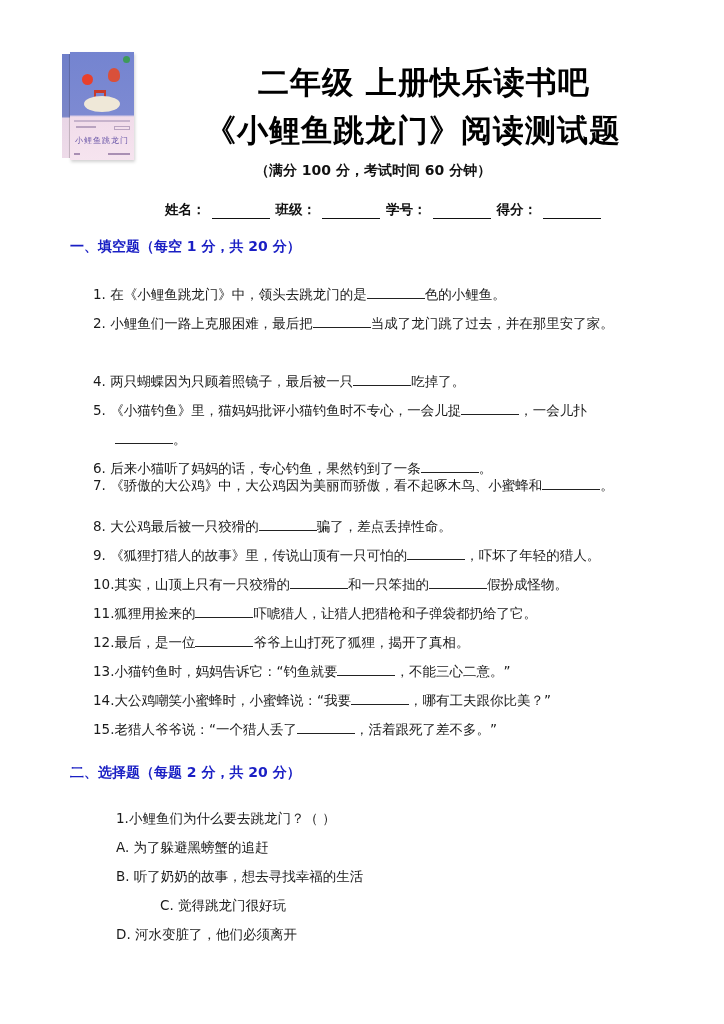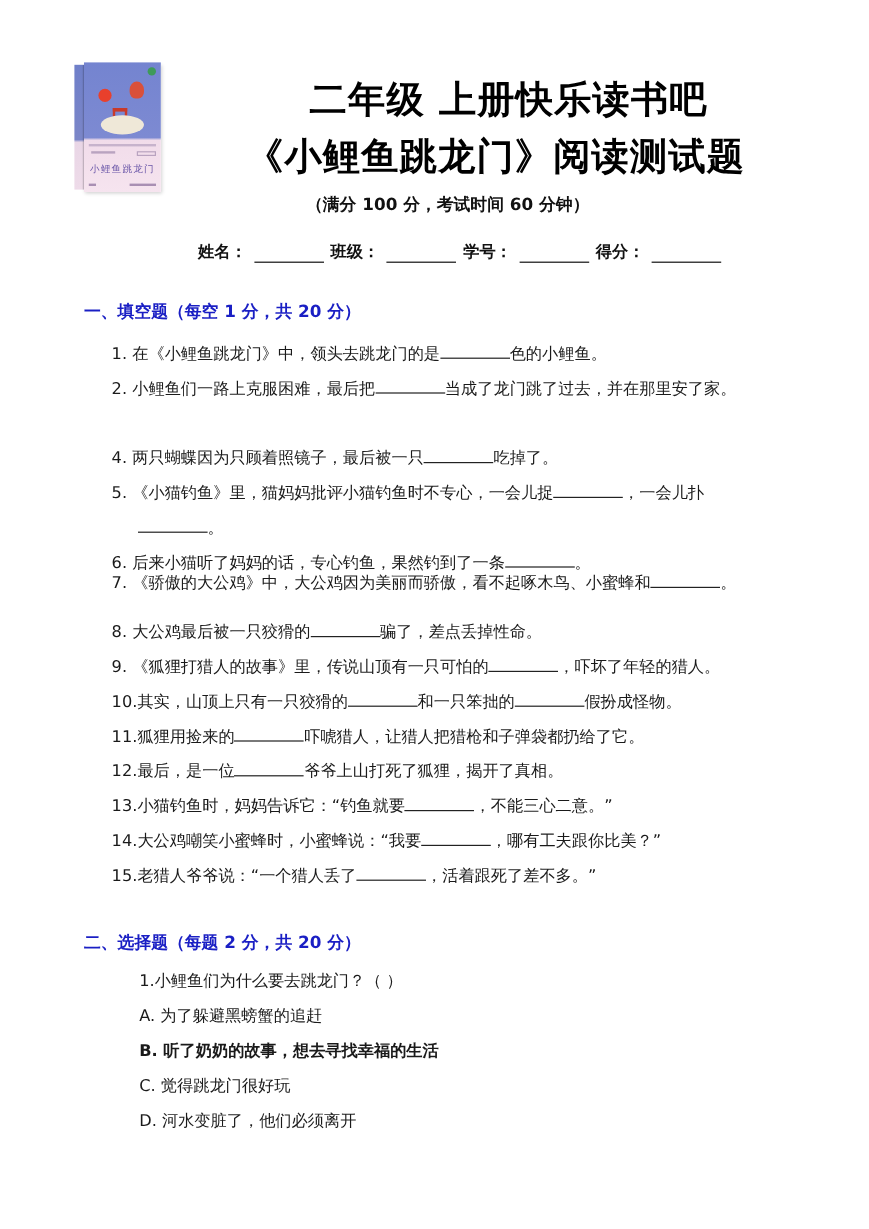--- a/index.html
+++ b/index.html
@@ -179,21 +179,20 @@
     }
 
     
     .section-head {
       position: absolute;
       left: 70px;
       font-size: 14px;
       font-weight: bold;
       color: #1a1fc4;
       white-space: nowrap;
-      margin-top: 13px;
     }
 
     
     .q {
       position: absolute;
       left: 93px;
       font-size: 13.5px;
       color: #1a1a1a;
       white-space: nowrap;
       line-height: 18px;
@@ -338,17 +337,17 @@
   </div>
 
   <div class="q" style="top:720px;">
     <span class="num">15.</span><span>老猎人爷爷说：“一个猎人丢了</span><span class="blank"></span><span>，活着跟死了差不多。”</span>
   </div>
 
   <div class="section-head" style="top:764px;">二、选择题（每题 2 分，共 20 分）</div>
 
   <div class="choice" style="top:809px;">1.小鲤鱼们为什么要去跳龙门？（ ）</div>
   <div class="choice" style="top:838px;">A. 为了躲避黑螃蟹的追赶</div>
-  <div class="choice" style="top:867px;font-weight:bold;">B. 听了奶奶的故事，想去寻找幸福的生活</div>
-  <div class="choice" style="top:896px;">C. 觉得跳龙门很好玩</div>
+  <div class="choice" style="top:867px;">B. 听了奶奶的故事，想去寻找幸福的生活</div>
+  <div class="choice" style="top:896px;margin-left:44px;">C. 觉得跳龙门很好玩</div>
   <div class="choice" style="top:925px;">D. 河水变脏了，他们必须离开</div>
 
 </div>
 
 </body></html>

